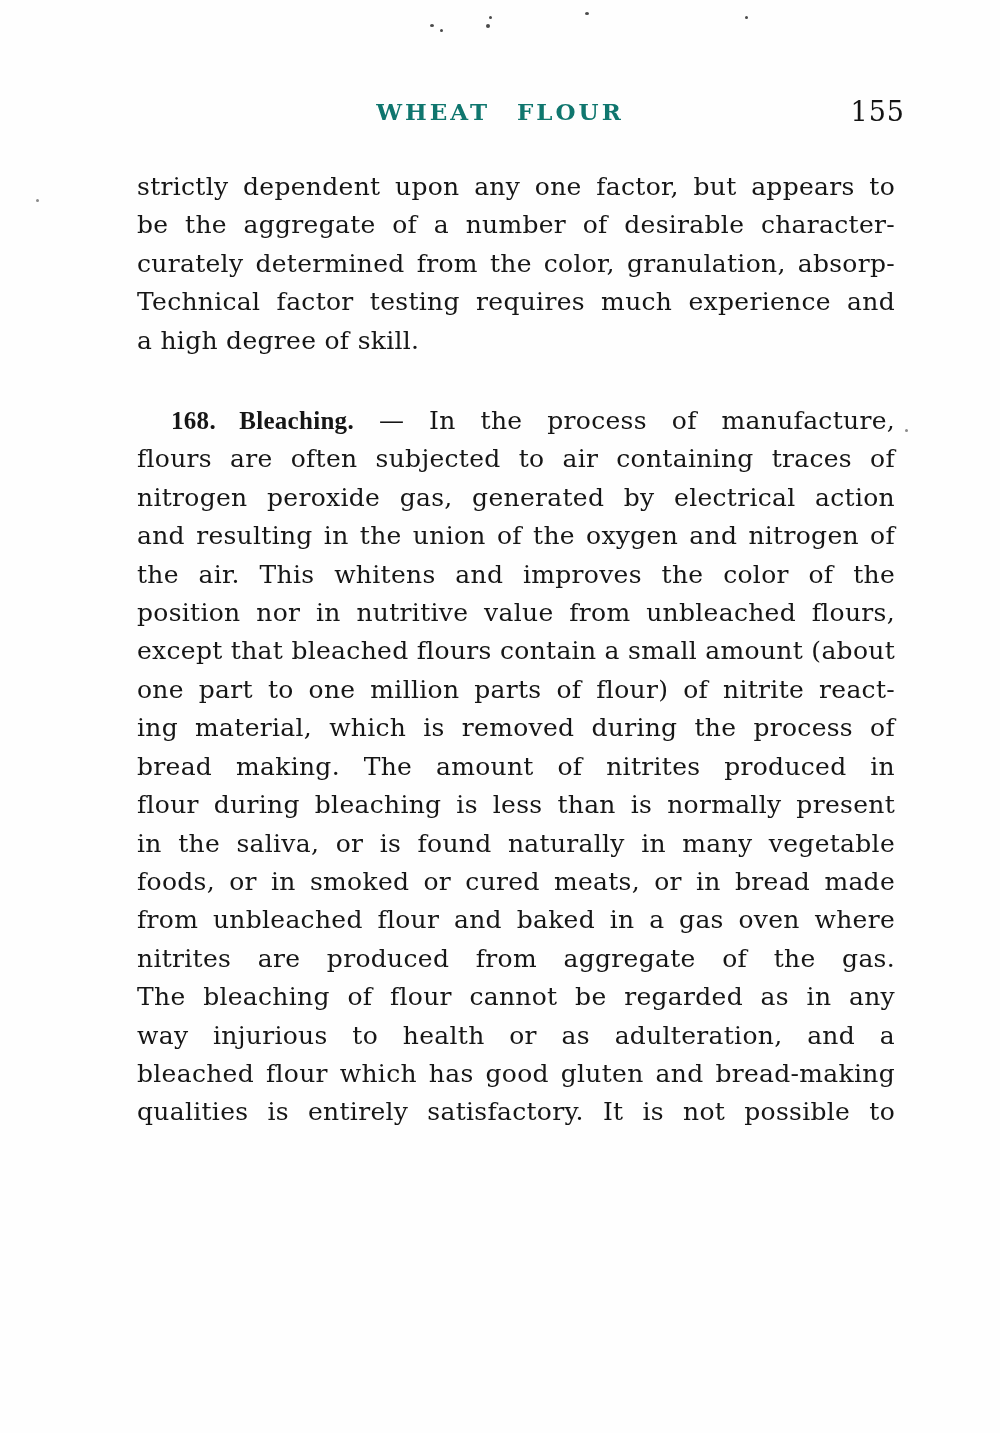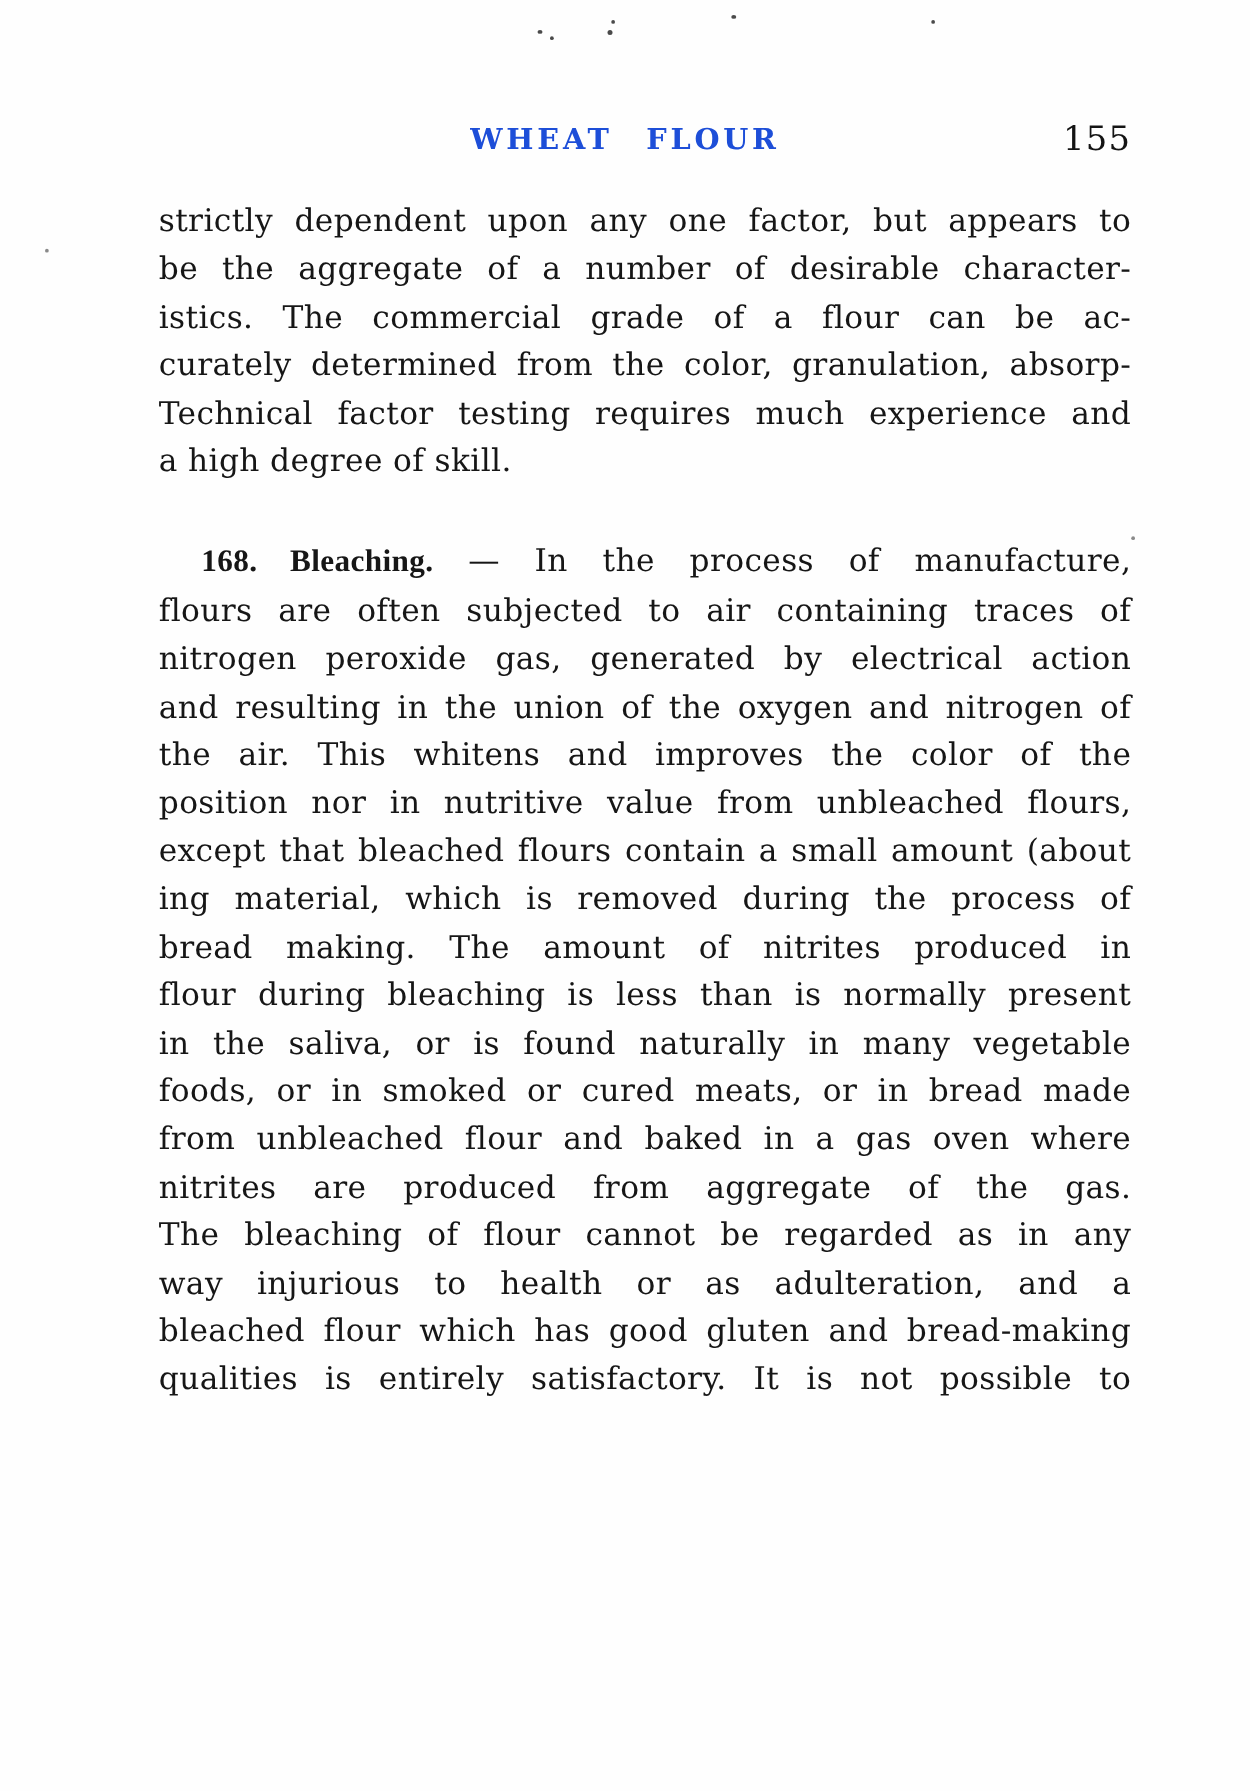--- a/index.html
+++ b/index.html
@@ -25,38 +25,38 @@
   }
   .running-title {
     position: absolute;
     left: 0;
     right: 0;
     text-align: center;
     font-size: 23px;
     font-weight: 700;
     letter-spacing: 3px;
     word-spacing: 16px;
-    color: #1d4ed8;
+    color: #0f766e;
   }
   .page-number {
     position: absolute;
     right: 95px;
     top: -2px;
     font-size: 27px;
     letter-spacing: 1px;
     color: #141414;
   }
   .text-block {
     position: absolute;
     top: 158px;
     left: 127px;
     width: 778px;
   }
   .paragraph {
-    margin: 0;
+    margin: 10px;
   }
   .paragraph + .paragraph {
     margin-top: 42px;
   }
   .line {
     font-size: 25px;
     line-height: 38.4px;
     text-align: justify;
     text-align-last: justify;
     white-space: normal;
@@ -94,33 +94,33 @@
 
   <div class="running-header">
     <div class="running-title">WHEAT FLOUR</div>
     <div class="page-number">155</div>
   </div>
 
   <div class="text-block">
       <div class="paragraph">
         <div class="line">strictly dependent upon any one factor, but appears to</div>
         <div class="line">be the aggregate of a number of desirable character-</div>
-        <div class="line">istics. The commercial grade of a flour can be ac-</div>
         <div class="line">curately determined from the color, granulation, absorp-</div>
         <div class="line">Technical factor testing requires much experience and</div>
         <div class="line last">a high degree of skill.</div>
       </div>
       <div class="paragraph">
         <div class="line indent"><span class="lead">168. Bleaching.</span> — In the process of manufacture,</div>
         <div class="line">flours are often subjected to air containing traces of</div>
         <div class="line">nitrogen peroxide gas, generated by electrical action</div>
         <div class="line">and resulting in the union of the oxygen and nitrogen of</div>
         <div class="line">the air. This whitens and improves the color of the</div>
         <div class="line">position nor in nutritive value from unbleached flours,</div>
         <div class="line">except that bleached flours contain a small amount (about</div>
+        <div class="line">one part to one million parts of flour) of nitrite react-</div>
         <div class="line">ing material, which is removed during the process of</div>
         <div class="line">bread making. The amount of nitrites produced in</div>
         <div class="line">flour during bleaching is less than is normally present</div>
         <div class="line">in the saliva, or is found naturally in many vegetable</div>
         <div class="line">foods, or in smoked or cured meats, or in bread made</div>
         <div class="line">from unbleached flour and baked in a gas oven where</div>
         <div class="line">nitrites are produced from aggregate of the gas.</div>
         <div class="line">The bleaching of flour cannot be regarded as in any</div>
         <div class="line">way injurious to health or as adulteration, and a</div>
         <div class="line">bleached flour which has good gluten and bread-making</div>

